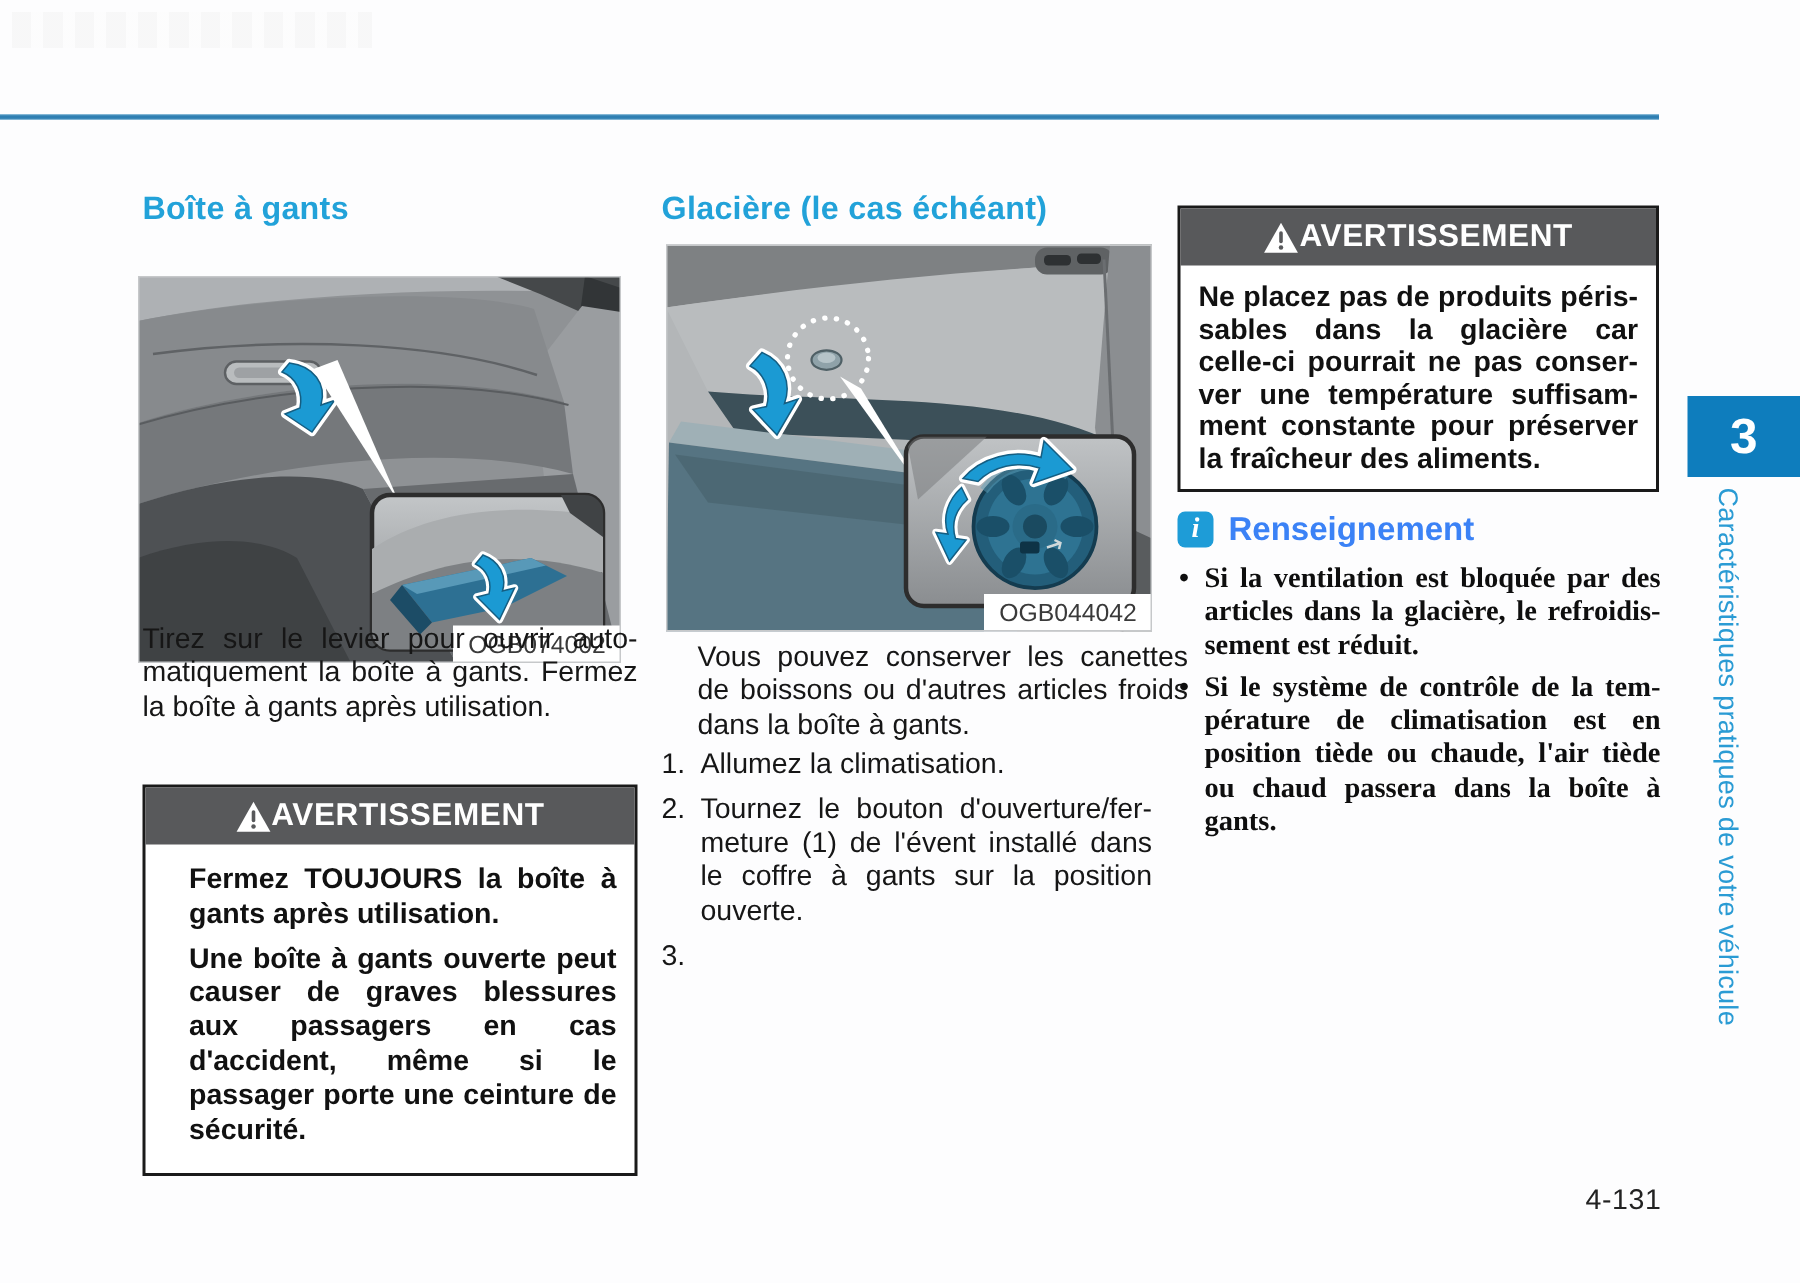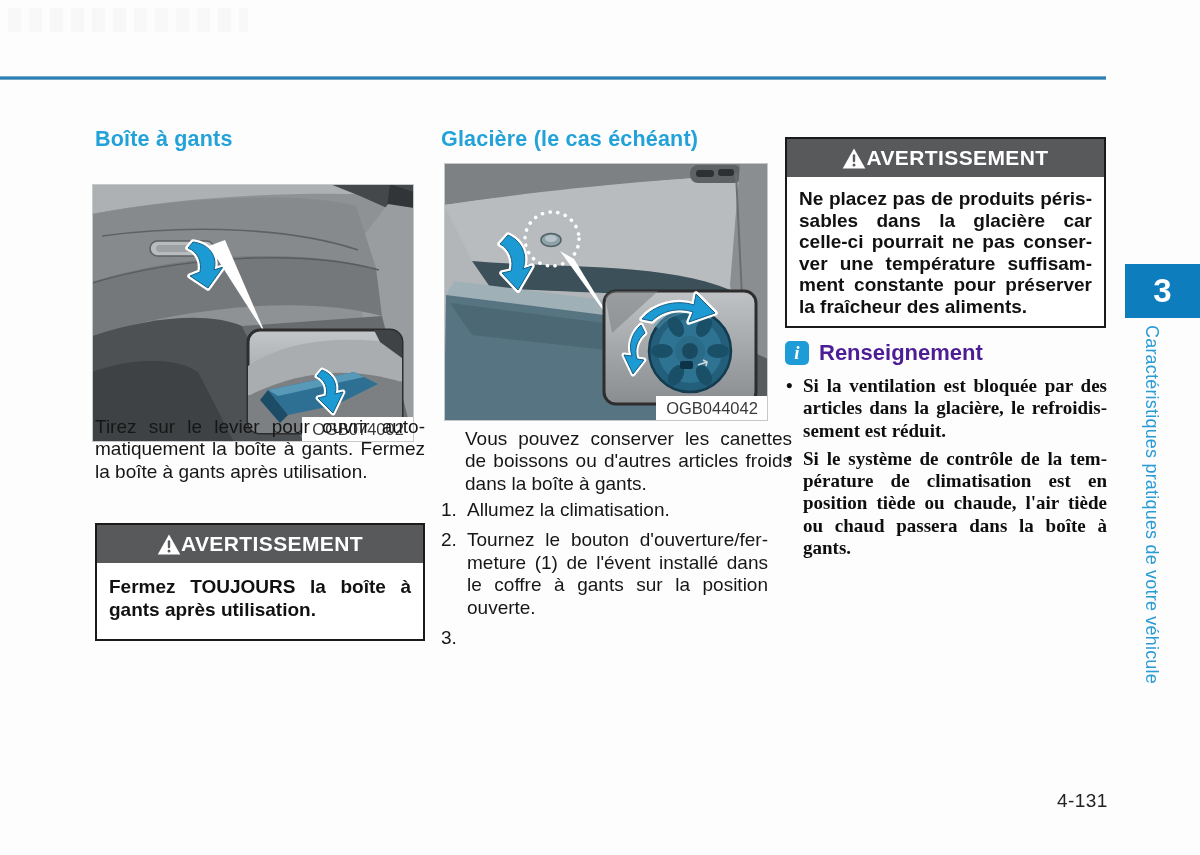--- a/index.html
+++ b/index.html
@@ -30,30 +30,30 @@
            list-style:none;font-size:19px;line-height:22.4px;color:#161616;}
   ol.steps li{position:relative;padding-left:26px;margin:0 0 8px 0;text-align:justify;}
   ol.steps .num{position:absolute;left:0;top:0;}
 
   .warnbox{position:absolute;background:#fff;border:2px solid #1a1a1a;box-sizing:border-box;}
   #warn-glovebox{left:95px;top:523px;width:330px;}
   #warn-glaciere{left:785px;top:137px;width:321px;}
   .warnhead{height:38px;background:#58595b;display:flex;align-items:center;justify-content:center;}
   .warnhead .wtitle{color:#fff;font-weight:bold;font-size:21px;letter-spacing:.4px;}
   .warnbody{padding:13px 12px 10px 12px;font-weight:bold;color:#111;text-align:justify;}
-  #warn-glovebox .warnbody{font-size:19px;line-height:22.8px;}
+  #warn-glovebox .warnbody{font-size:19px;line-height:22.8px;margin-left:17px;}
   #warn-glovebox .warnbody p{margin:0 0 7px 0;}
   #warn-glaciere .warnbody{font-size:19px;line-height:21.5px;padding:11px 12px 9px 12px;}
   #warn-glaciere .warnbody p{margin:0;}
 
   .inforow{position:absolute;left:785px;top:340px;display:flex;align-items:center;gap:10px;}
   .infoicon{width:24px;height:24px;border-radius:5px;background:#1e9cd7;color:#fff;
             font-family:"Liberation Serif",serif;font-style:italic;font-weight:bold;font-size:19px;
             display:flex;align-items:center;justify-content:center;}
-  .infotitle{font-size:22px;font-weight:bold;color:#4c1d95;text-align:right;}
+  .infotitle{font-size:22px;font-weight:bold;color:#3b82f6;text-align:right;}
 
   .bullets{position:absolute;left:785px;top:375px;width:322px;
            font-family:"Liberation Serif",serif;font-weight:bold;font-size:19px;
            line-height:22.3px;color:#0e0e0e;}
   .bullet{position:relative;padding-left:18px;margin:0 0 6px 0;text-align:justify;}
   .bullet .bdot{position:absolute;left:1px;top:0;}
 
   .chapter-tab{position:absolute;left:1125px;top:264px;width:75px;height:54px;background:#0e7dbd;
                display:flex;align-items:center;justify-content:center;
                color:#fff;font-weight:bold;font-size:33px;}
@@ -132,20 +132,21 @@
     <div class="warnhead">
       <svg width="24" height="21" viewBox="0 0 24 21">
         <path d="M12 0.5 L23.3 20.5 H0.7 Z" fill="#fff"></path>
         <rect x="10.8" y="6.2" width="2.4" height="8" rx="1.2" fill="#58595b"></rect>
         <circle cx="12" cy="17" r="1.5" fill="#58595b"></circle>
       </svg>
       <span class="wtitle">AVERTISSEMENT</span>
     </div>
     <div class="warnbody">
       <p>Fermez TOUJOURS la boîte à gants après utilisation.</p>
+      <p>Une boîte à gants ouverte peut causer de graves blessures aux passagers en cas d'accident, même si le passager porte une ceinture de sécurité.</p>
     </div>
   </div>
 
   <h2 class="sect" id="head-glaciere">Glacière (le cas échéant)</h2>
 
   <figure class="illu" id="fig-glaciere">
     <svg width="324" height="258" viewBox="0 0 324 258">
       <defs>
         <linearGradient id="insetG2" x1="0" y1="0" x2="0" y2="1">
           <stop offset="0" stop-color="#c0c3c5"></stop>

